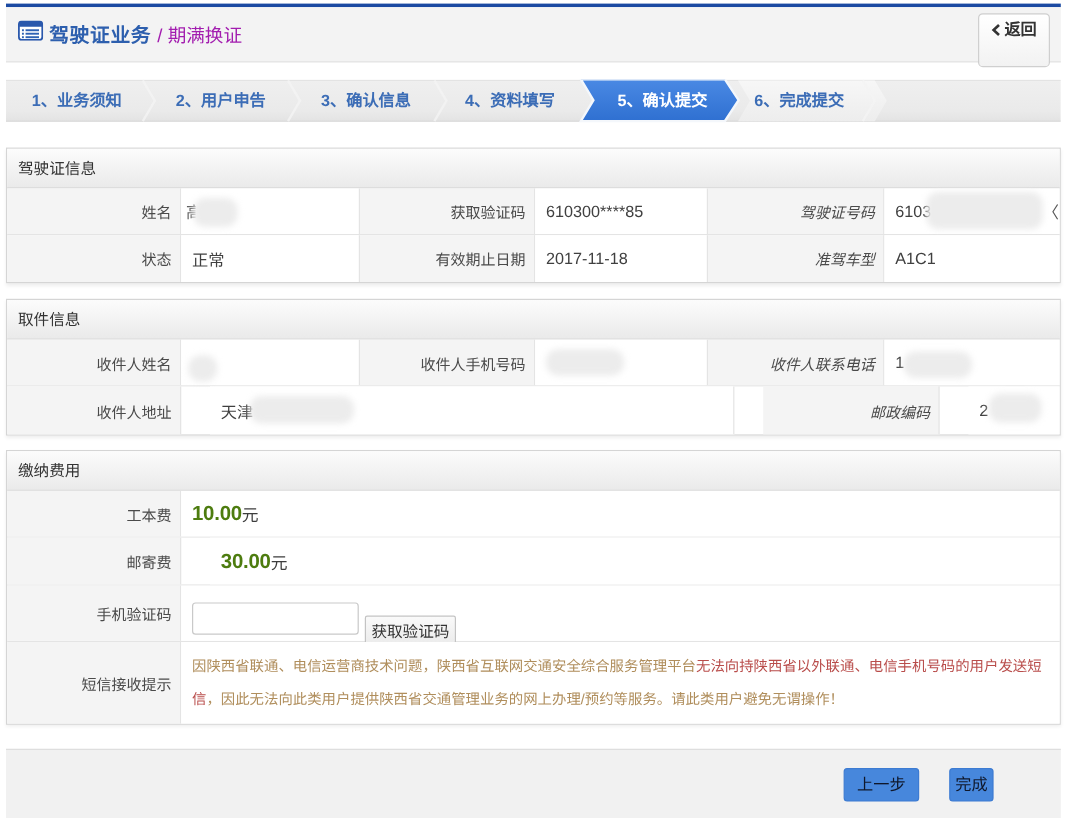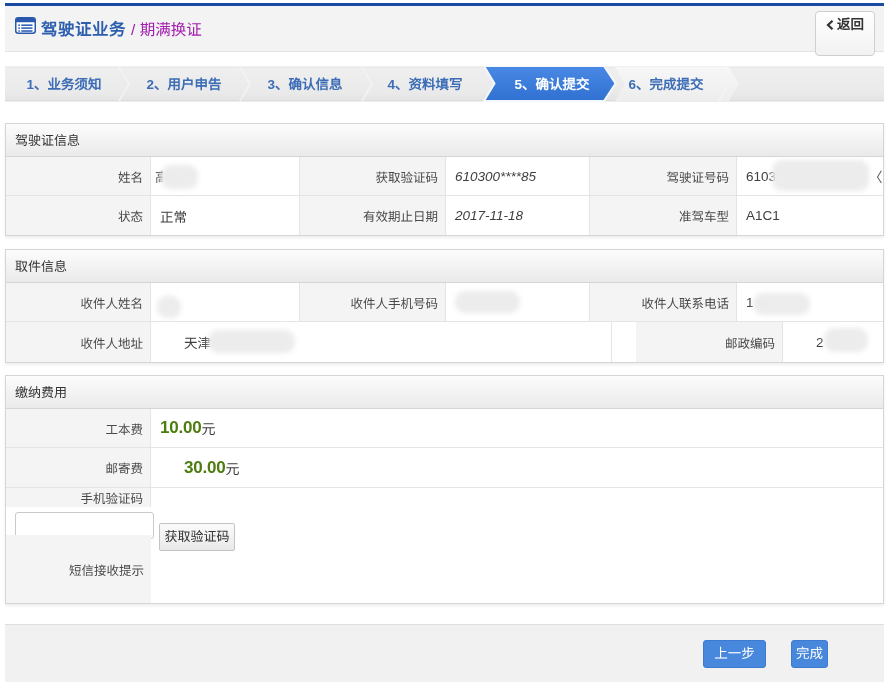--- a/index.html
+++ b/index.html
@@ -24,39 +24,39 @@
 
   
   .panel { left:5px; width:879px; background:#fff; border:1px solid #d5d5d5; box-shadow:0 2px 3px rgba(0,0,0,0.07); }
   .phead { height:33px; background:linear-gradient(#fcfcfc,#eaeaea); border-bottom:1px solid #d5d5d5; line-height:33px; padding-left:9px; font-size:13px; font-weight:500; color:#333; }
   .row { display:flex; width:100%; border-bottom:1px solid #e4e4e4; }
   .row:last-child { border-bottom:none; }
   .cell { position:relative; border-right:1px solid #e4e4e4; display:flex; align-items:center; }
   .cell:last-child { border-right:none; }
   .lab { background:#f4f4f4; justify-content:flex-end; padding-right:7px; font-size:12.5px; font-weight:normal; color:#4a4a4a; }
   .val { background:#fff; padding-left:9px; font-size:13.5px; color:#404040; }
-  .w1 { width:145px; } .w2 { width:149px; } .w3 { width:146px; } .w4 { width:144px;font-style:italic; } .w5 { width:147px; } .w6 { flex:1; }
+  .w1 { width:145px; } .w2 { width:149px; } .w3 { width:146px; } .w4 { width:144px; } .w5 { width:147px;font-style:italic; } .w6 { flex:1; }
   .wa { width:437px; } 
-  .h39 { height:39px; } .h40 { height:40px;gap:24px; } .h47 { height:47px;flex-direction:column; } .h68 { height:68px; }
+  .h39 { height:39px; } .h40 { height:40px;gap:24px; } .h47 { height:47px; } .h68 { height:68px; }
 
   
   .smudge { position:absolute; background:#ececec; border-radius:10px; filter:blur(2.5px); }
 
   .red { color:#4d7c0f; font-weight:bold; font-size:17px; letter-spacing:-0.2px; }
   .yuan { color:#3d3d3d; font-size:14px; font-weight:normal; }
 
   #vcinput { width:139px; height:27px; border:1px solid #c9c9c9; border-radius:3px; background:#fff; margin-left:9px; position:relative; top:4px; }
   #vcbtn { width:76px; height:28px; margin-left:5px; background:linear-gradient(#fafafa,#e9e9e9); border:1px solid #c3c3c3; border-radius:2px; font-size:13px; font-weight:500; color:#333; text-align:center; line-height:26px; position:relative; top:16px; }
 
   .notice { display:block; font-size:12px; color:#b08e5c; line-height:28px; padding:6px 8px 0 9px; }
   .notice b { color:#b94d4b; font-weight:normal; }
 
   
   #footer { left:5px; top:624px; width:879px; height:58px; background:#f1f1f1; border-top:1px solid #dedede; }
-  .bluebtn { position:absolute; top:15px; height:28px; background:#4787dc; border:1px solid #3d7bd2; border-radius:3px; color:#ffffff; font-size:13.5px; text-align:center; line-height:26px; }
+  .bluebtn { position:absolute; top:15px; height:28px; background:#4787dc; border:1px solid #3d7bd2; border-radius:3px; color:#0f172a; font-size:13.5px; text-align:center; line-height:26px; }
 </style>
 </head>
 <body>
   <div class="abs" id="topbar"></div>
 
   <div class="abs" id="hdr"></div>
   <svg class="abs" id="hicon" viewBox="0 0 21 17" width="21" height="17">
     <rect x="0.75" y="0.75" width="19.5" height="15.5" rx="2.5" fill="#ffffff" stroke="#2a58ac" stroke-width="1.5"></rect>
     <path d="M1 3.2 a2.2 2.2 0 0 1 2.2 -2.2 h14.6 a2.2 2.2 0 0 1 2.2 2.2 v2 h-19 z" fill="#2a58ac"></path>
     <rect x="3.3" y="7.4" width="1.6" height="1.6" fill="#2f62b4"></rect>
@@ -173,19 +173,20 @@
     </div>
     <div class="row h47">
       <div class="cell lab w1">手机验证码</div>
       <div class="cell val w6" style="padding-left:0;">
         <input id="vcinput" type="text" style="">
         <div id="vcbtn">获取验证码</div>
       </div>
     </div>
     <div class="row h68">
       <div class="cell lab w1">短信接收提示</div>
+      <div class="cell val w6 notice" style="padding-left:9px;">因陕西省联通、电信运营商技术问题，陕西省互联网交通安全综合服务管理平台<b>无法向持陕西省以外联通、电信手机号码的用户发送短信</b>，因此无法向此类用户提供陕西省交通管理业务的网上办理/预约等服务。请此类用户避免无谓操作！</div>
     </div>
   </div>
 
   <div class="abs" id="footer">
     <div class="bluebtn" style="left:698px; width:63px;">上一步</div>
     <div class="bluebtn" style="left:786px; width:37px;">完成</div>
   </div>
 
 </body></html>

